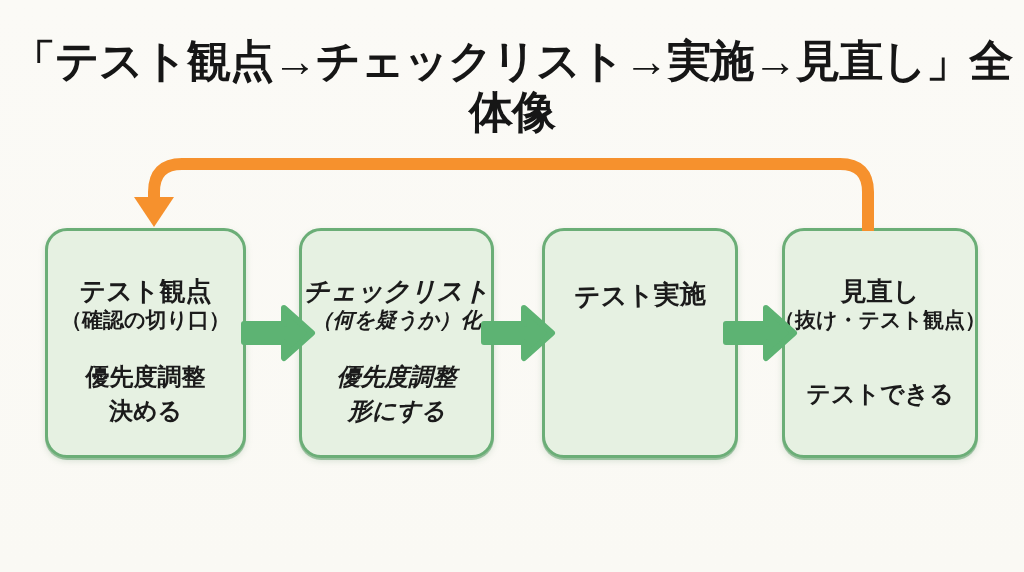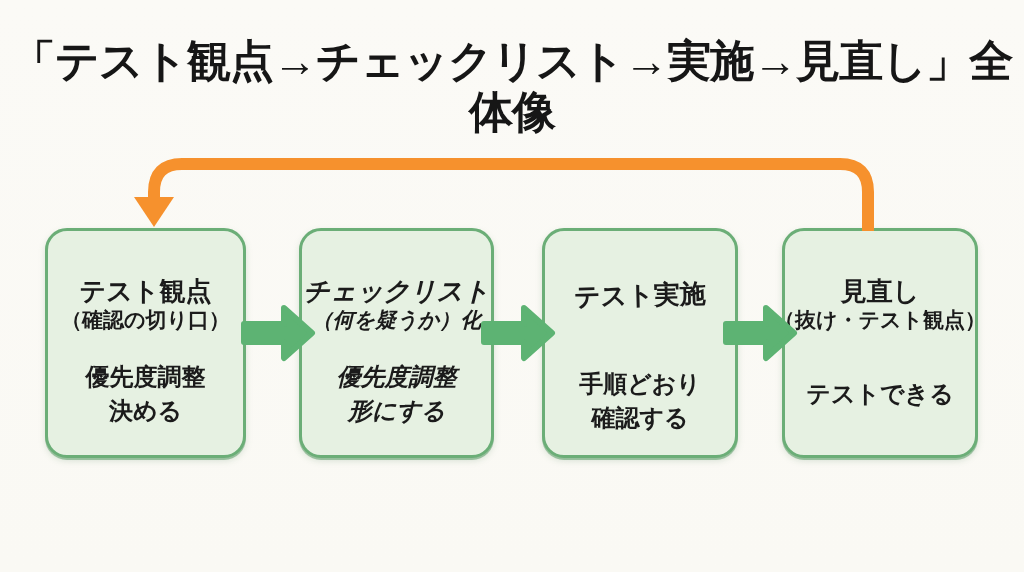--- a/index.html
+++ b/index.html
@@ -114,24 +114,20 @@
       <div class="box-body">優先度調整
 形にする</div>
     </div>
   </div>
 
   <div class="step-box box-3">
     <div class="title-block">
       <div class="box-title">テスト実施</div>
       <div class="box-subtitle"></div>
     </div>
-    <div class="body-block">
-      <div class="box-body">手順どおり
-確認する</div>
-    </div>
   </div>
 
   <div class="step-box box-4">
     <div class="title-block">
       <div class="box-title">見直し</div>
       <div class="box-subtitle">（抜け・テスト観点）</div>
     </div>
     <div class="body-block">
       <div class="box-body">テストできる</div>
     </div>

